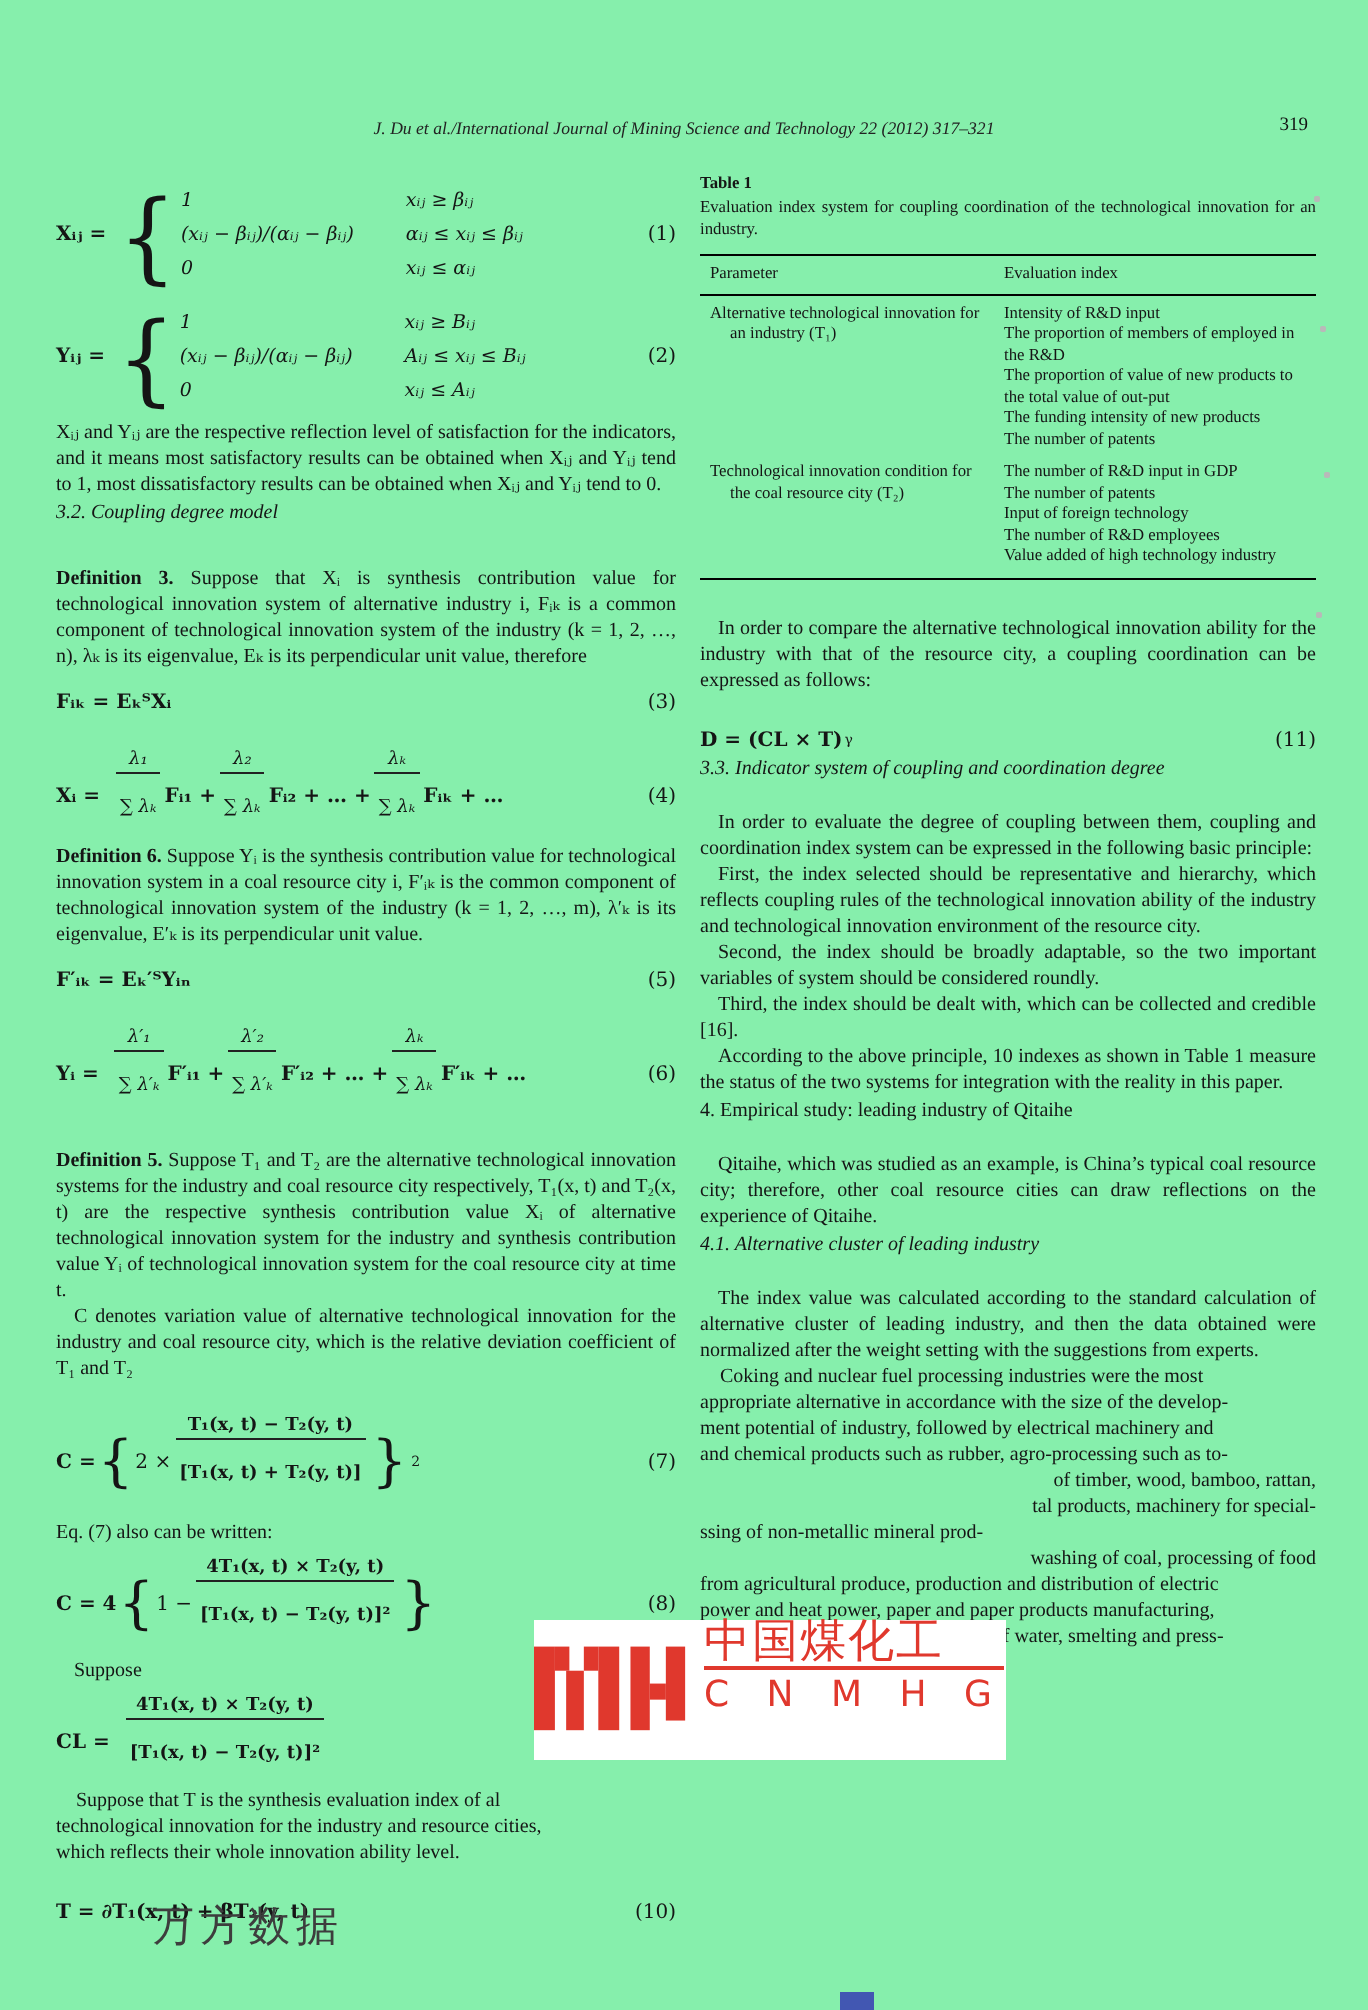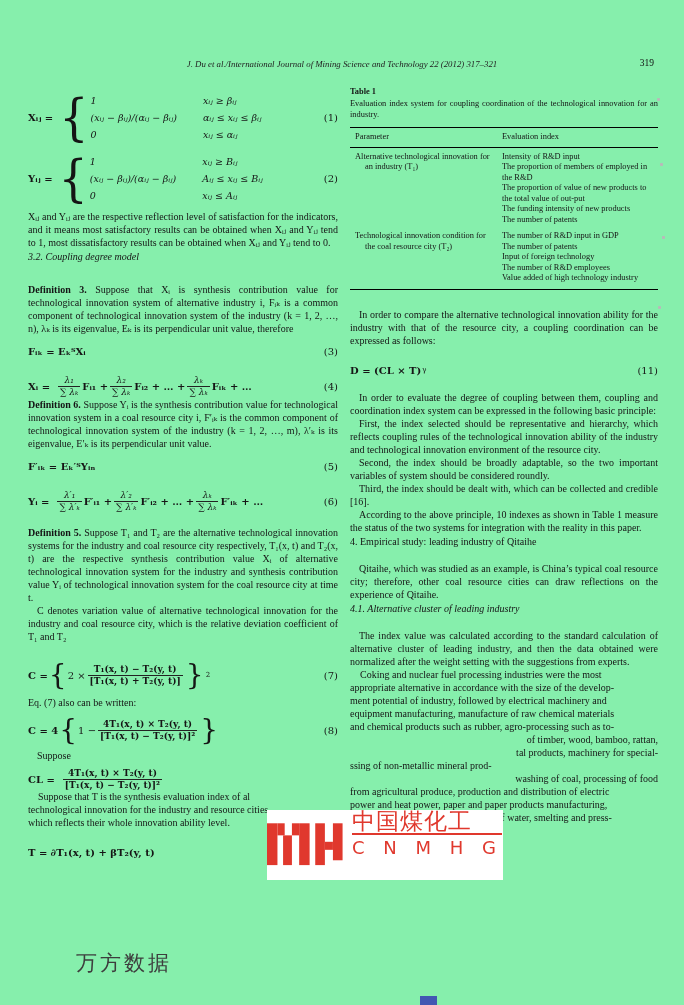--- a/index.html
+++ b/index.html
@@ -28,21 +28,21 @@
   .mit{font-style:italic;}
   .cbrace{font-size:46px;line-height:48px;font-weight:400;margin:0 2px 0 6px;
         font-family:"DejaVu Serif",serif;transform:scaleY(1.08);}
   .bbrace{font-size:28px;line-height:30px;font-weight:400;margin:0 1px;
         font-family:"DejaVu Serif",serif;}
   .cases{display:grid;grid-template-columns:max-content max-content;column-gap:26px;
         font-size:9.5px;line-height:17px;}
   .cases span{font-style:italic;}
   .frac{display:inline-flex;flex-direction:column;align-items:center;
         font-size:9px;line-height:10.5px;margin:0 2px;vertical-align:middle;}
-  .frac .fd{border-top:0.9px solid #222;padding:0 2px;}
+  .frac .fd{border-top:0.9px solid #222;padding:12px 2px;}
   .frac .fn{padding:0 2px;}
   .esup{font-size:7px;vertical-align:9px;margin-left:1px;}
   .lines div{min-height:13px;}
   
   .tbl-label{font-weight:bold;font-size:8.4px;line-height:11px;}
   .tbl-caption{font-size:8.4px;line-height:10.5px;text-align:justify;margin-top:2px;}
   .tbl{border-top:1.1px solid #000;border-bottom:1.1px solid #000;margin-top:7px;
         font-size:8.4px;line-height:10.5px;text-align:left;}
   .tbl-head{display:flex;border-bottom:0.8px solid #000;padding:4px 0 4px 0;}
   .tbl-head .c1{width:152px;padding-left:5px;box-sizing:border-box;}
@@ -260,40 +260,40 @@
     </div>
 
     <p class="ind mt18">In order to compare the alternative technological innovation ability for the industry with that of the resource city, a coupling coordination can be expressed as follows:</p>
 
     <div class="eq math-txt mt8">
       <span class="mbold">D = (CL × T)</span>
       <span class="esup">γ</span>
       <span class="eq-num">(11)</span>
     </div>
 
+    <p class="sec-head mt16">3.3. Indicator system of coupling and coordination degree</p>
 
     <p class="ind mt14">In order to evaluate the degree of coupling between them, coupling and coordination index system can be expressed in the following basic principle:</p>
     <p class="ind">First, the index selected should be representative and hierarchy, which reflects coupling rules of the technological innovation ability of the industry and technological innovation environment of the resource city.</p>
     <p class="ind">Second, the index should be broadly adaptable, so the two important variables of system should be considered roundly.</p>
     <p class="ind">Third, the index should be dealt with, which can be collected and credible [16].</p>
     <p class="ind">According to the above principle, 10 indexes as shown in Table 1 measure the status of the two systems for integration with the reality in this paper.</p>
 
     <p class="sec-head-bold mt16">4. Empirical study: leading industry of Qitaihe</p>
 
     <p class="ind mt14">Qitaihe, which was studied as an example, is China’s typical coal resource city; therefore, other coal resource cities can draw reflections on the experience of Qitaihe.</p>
 
     <p class="sec-head mt16">4.1. Alternative cluster of leading industry</p>
 
     <p class="ind mt14">The index value was calculated according to the standard calculation of alternative cluster of leading industry, and then the data obtained were normalized after the weight setting with the suggestions from experts.</p>
 
     <div class="lines">
         <div>  Coking and nuclear fuel processing industries were the most</div>
         <div>appropriate alternative in accordance with the size of the develop-</div>
         <div>ment potential of industry, followed by electrical machinery and</div>
-        <div>equipment manufacturing, manufacture of raw chemical materials</div>
         <div>and chemical products such as rubber, agro-processing such as to-</div>
         <div style="text-align: right;">of timber, wood, bamboo, rattan,</div>
         <div style="text-align: right;">tal products, machinery for special-</div>
         <div style="text-align: left;">ssing of non-metallic mineral prod-</div>
         <div style="text-align: right;">washing of coal, processing of food</div>
         <div>from agricultural produce, production and distribution of electric</div>
         <div>power and heat power, paper and paper products manufacturing,</div>
         <div>plastics, production and distribution of water, smelting and press-</div>
         <div>ing of ferrous metals.</div>
       </div>

